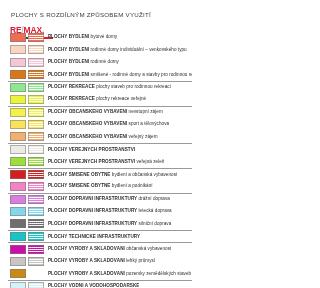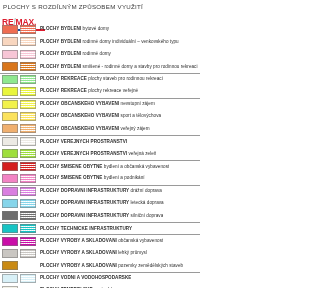--- a/index.html
+++ b/index.html
@@ -11,21 +11,21 @@
     width: 200px;
     height: 288px;
     font-family: "Liberation Sans", sans-serif;
     overflow: hidden;
     position: relative;
   }
   #legend-root {
     width: 200px;
     height: 288px;
     box-sizing: border-box;
-    padding: 0;
+    padding: 8px;
     position: relative;
   }
   .legend-title {
     font-size: 6.2px;
     letter-spacing: 0.25px;
     color: #3b3b3b;
     padding: 3px 3px 0 3px;
     line-height: 8px;
     white-space: nowrap;
     font-weight: normal;

